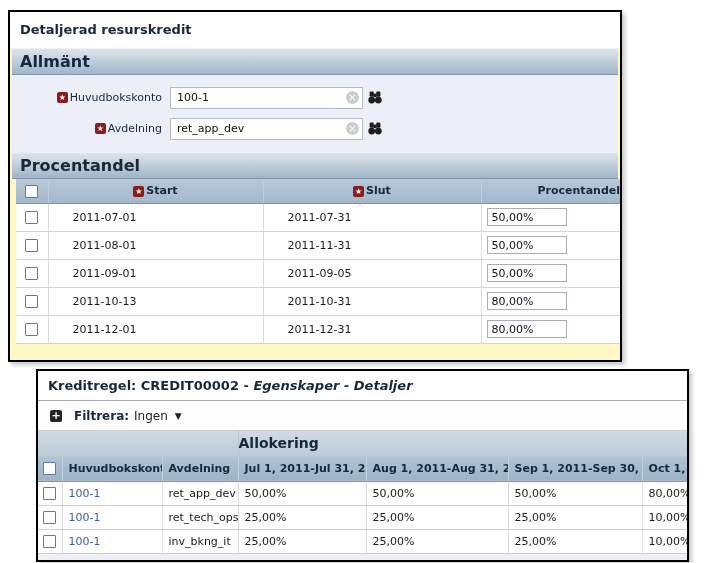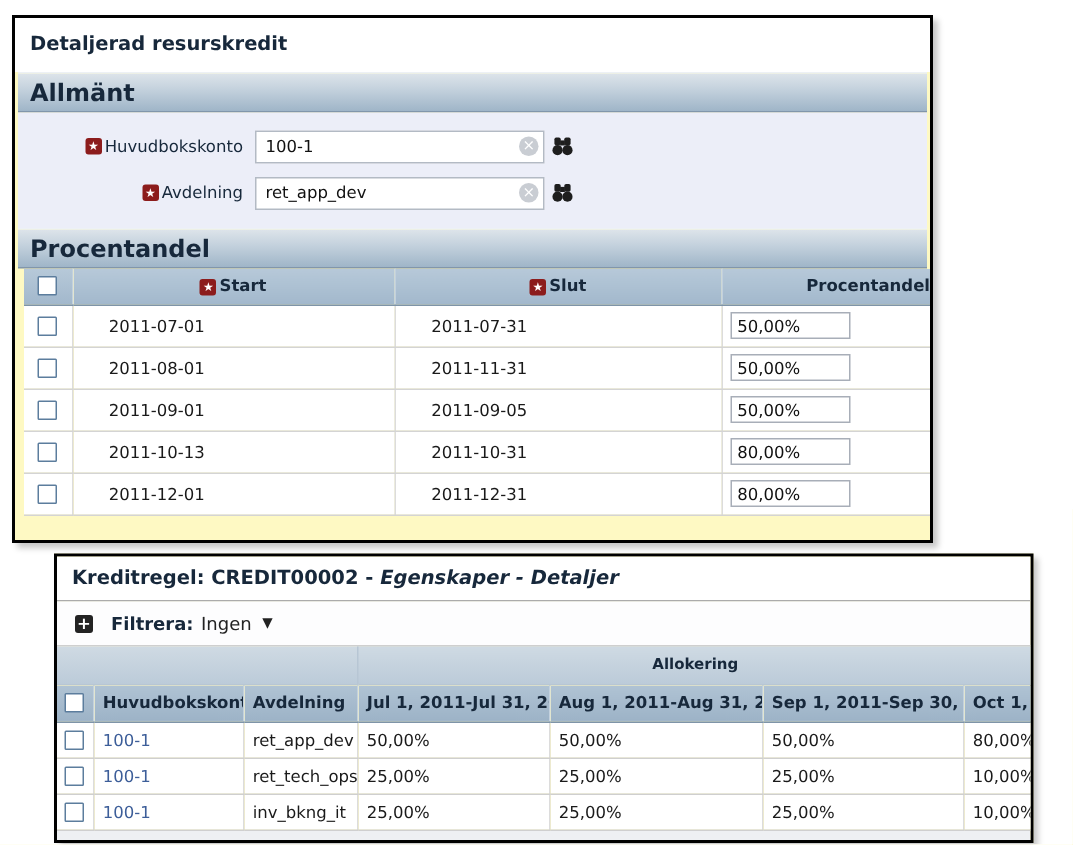--- a/index.html
+++ b/index.html
@@ -64,22 +64,22 @@
                cursor:pointer; flex:none; }
   .filter-label { font-size:12px; font-weight:bold; margin-left:12px; }
   .filter-value { font-size:12px; margin-left:5px; color:#222; }
   .dd-arrow { font-size:9px; color:#222; margin-left:7px; cursor:pointer; }
 
   .alloc-table { width:659px; }
   .alloc-table .group-row th { height:25px;
       background:linear-gradient(180deg,#cfdae3 0%,#bccbd9 100%);
       border-bottom:1px solid #b7c6d4; }
   .alloc-table .group-row th.group-empty { border-right:1px solid #b7c6d4; }
-  .alloc-table .group-row th.group-label { text-align:center; padding-right:8px;
-      font-size:10px; font-weight:bold; color:#17283b; }
+  .alloc-table .group-row th.group-label { text-align:left; padding-right:8px;
+      font-size:14px; font-weight:bold; color:#17283b; }
   .alloc-table .head-row th { height:25px; font-size:11px; font-weight:bold; color:#17283b;
       background:linear-gradient(180deg,#b0c3d4 0%,#9db3c7 100%);
       border-bottom:1px solid #7e94a8; border-right:1px solid #c3d1de;
       text-align:left; padding-left:6px; white-space:nowrap; overflow:hidden; }
   .alloc-table .head-row th.cb-cell { padding-left:0; text-align:center; }
   .alloc-table td { height:24px; font-size:11px; color:#1a1a1a; background:#fff;
       border-bottom:1px solid #cfcfcf; border-right:1px solid #dcdcdc;
       padding-left:6px; white-space:nowrap; overflow:hidden; }
   .alloc-table td.cb-cell { padding-left:0; }
   .alloc-table td:last-child { border-right:none; }

